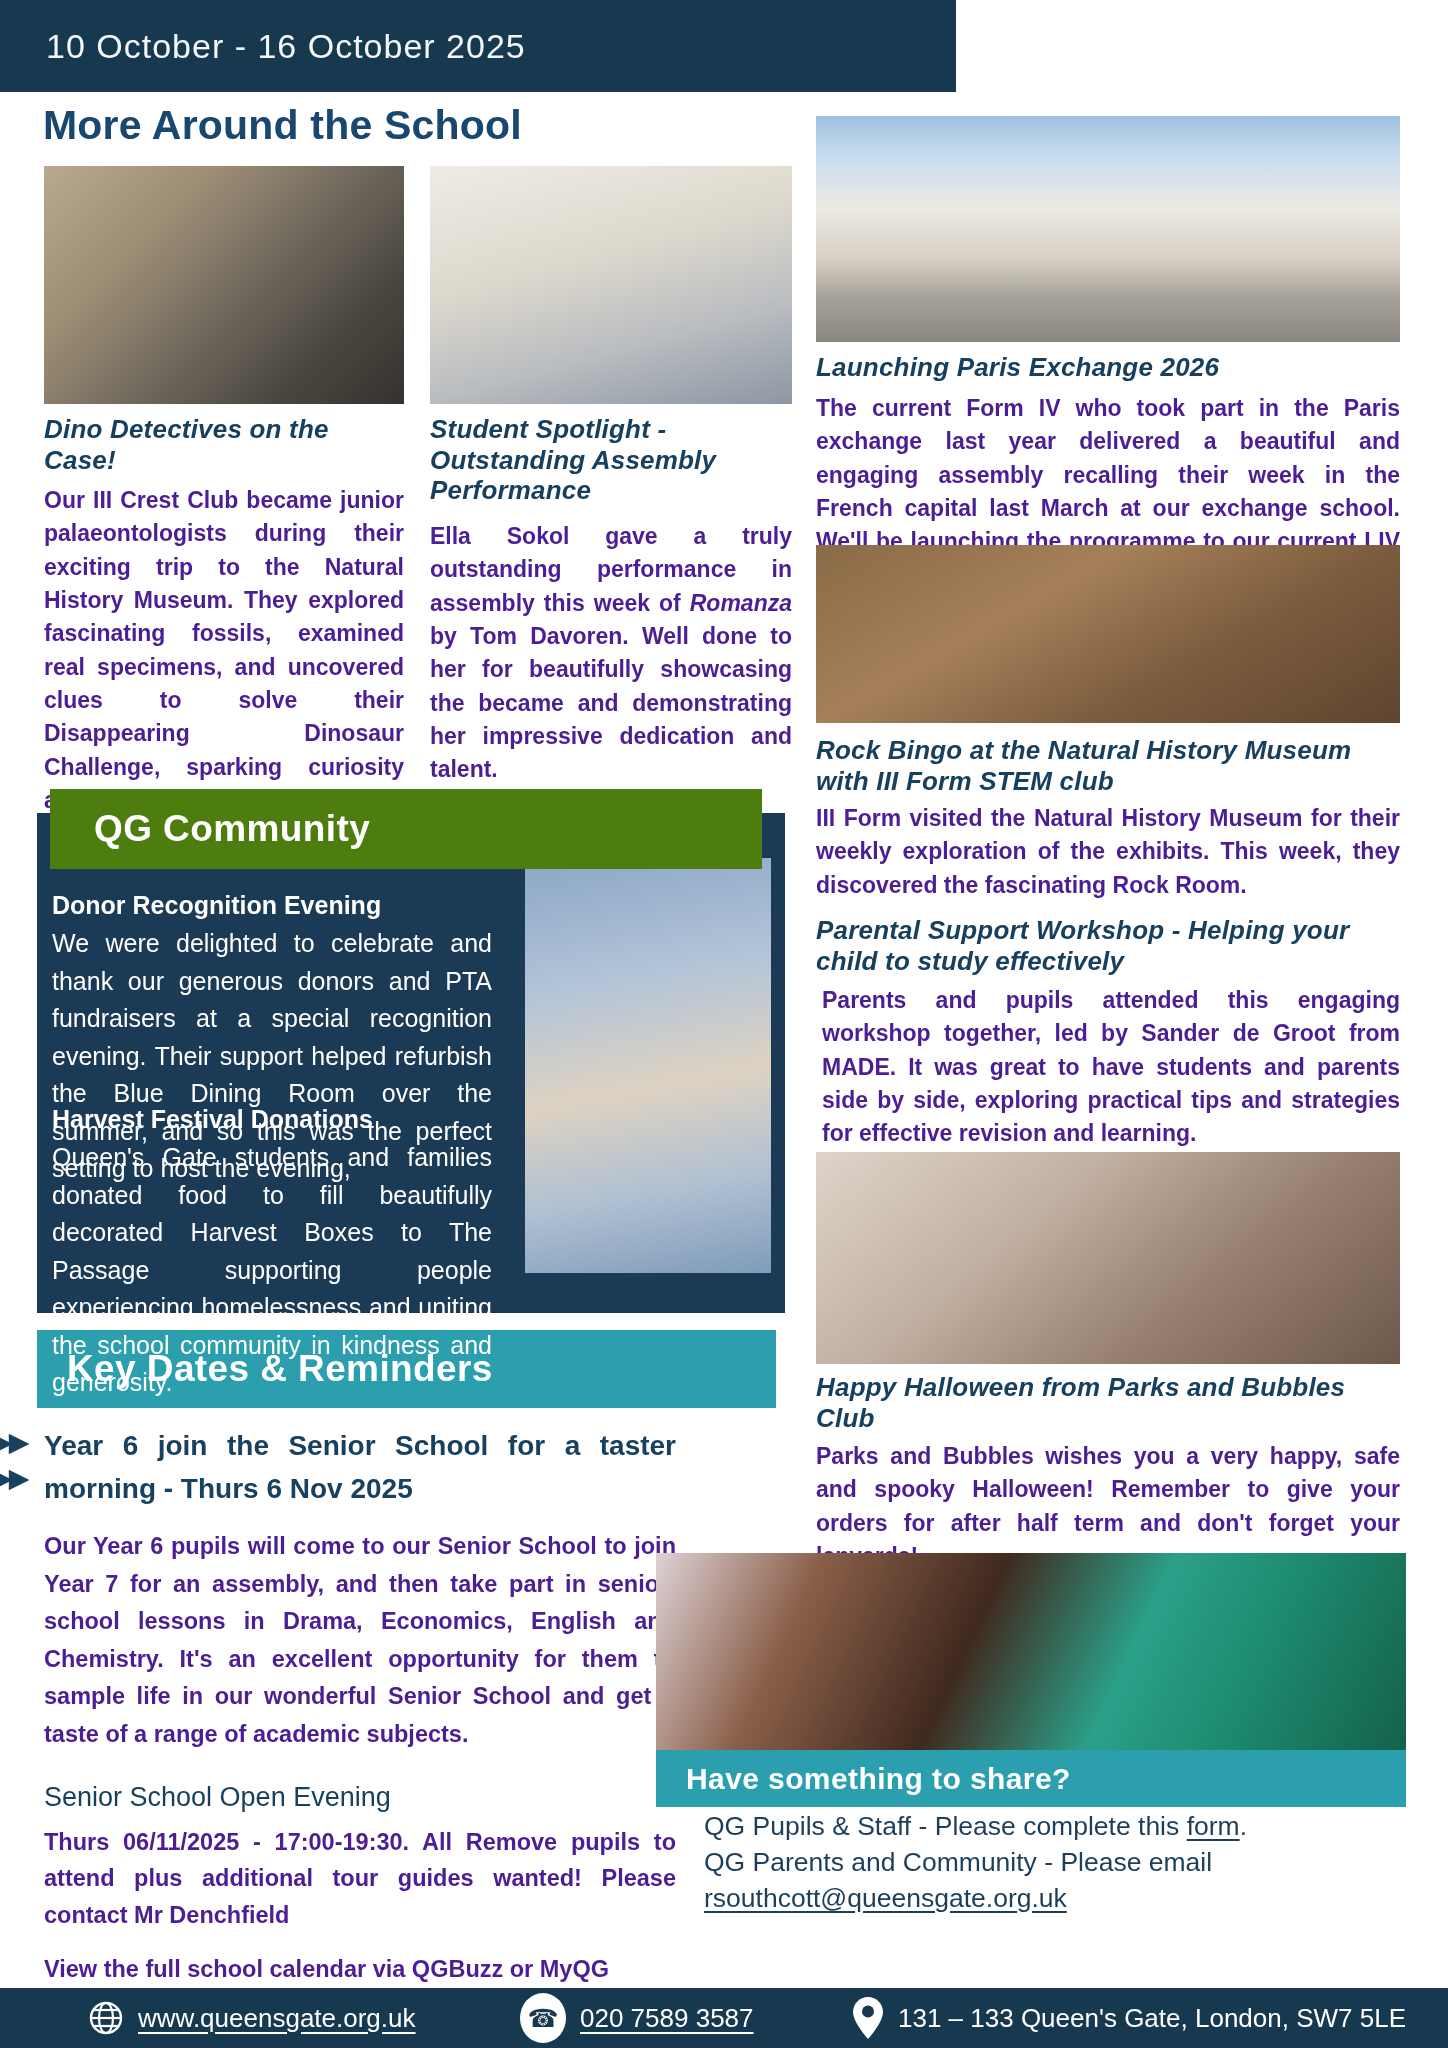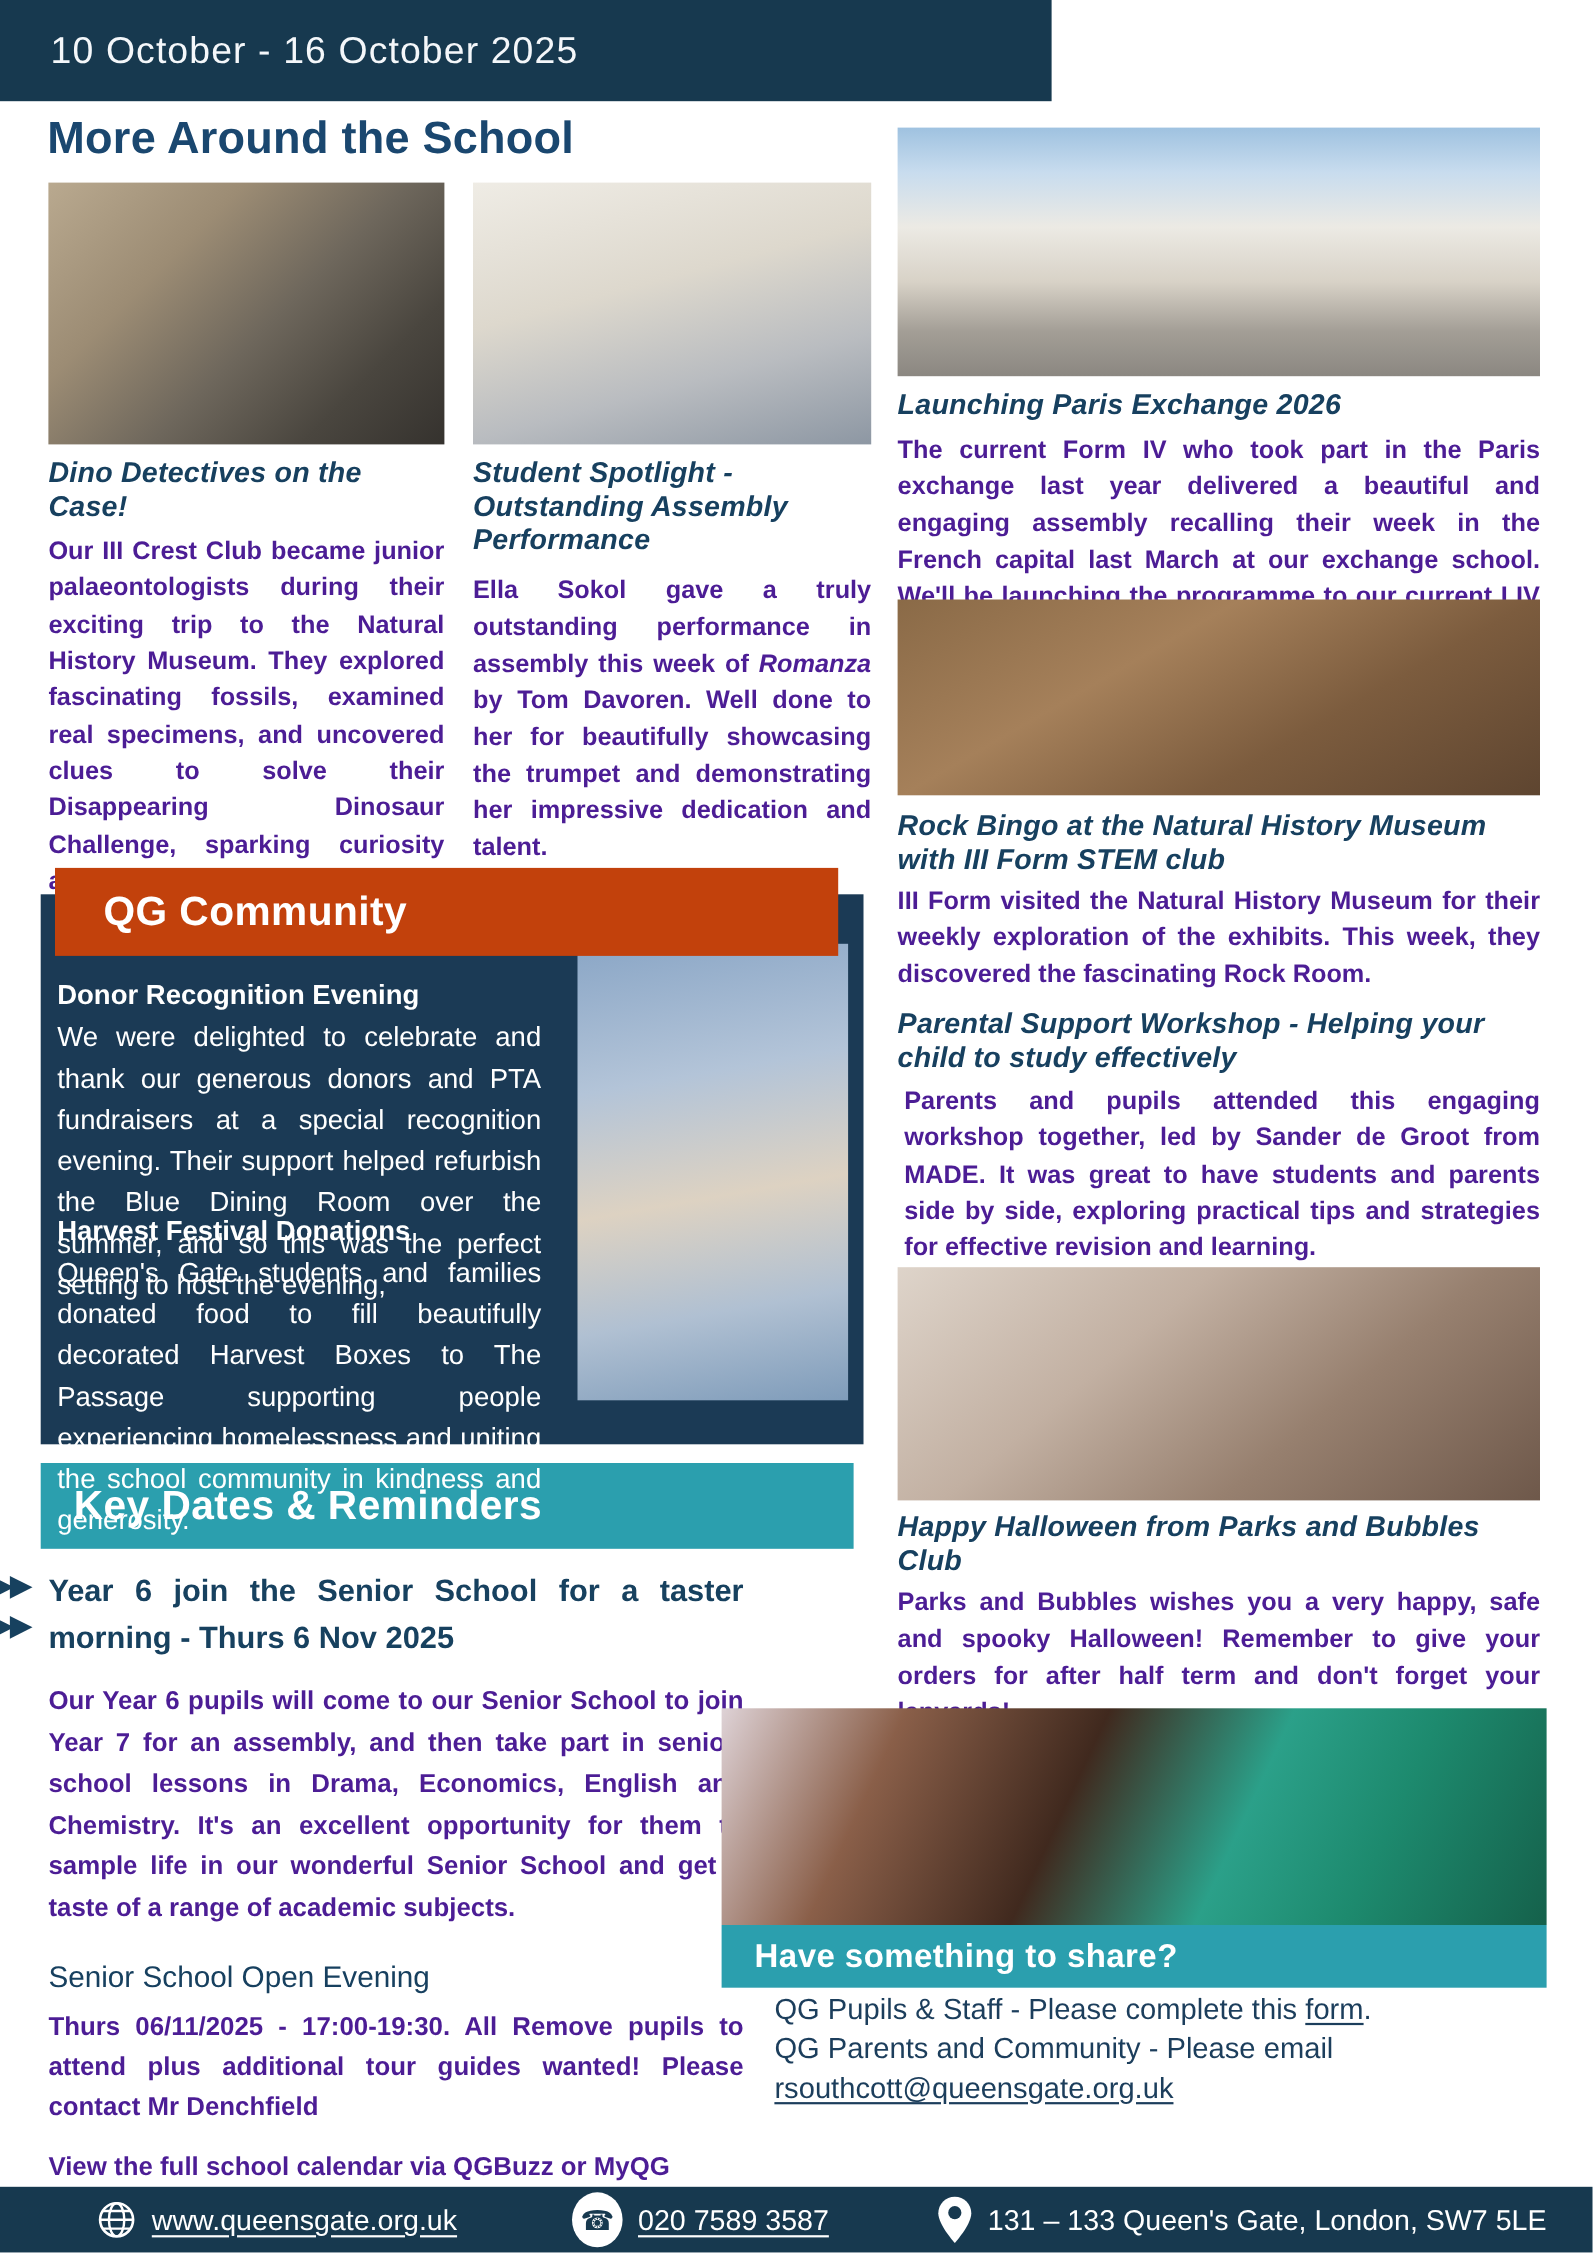--- a/index.html
+++ b/index.html
@@ -23,21 +23,21 @@
   .ph-dino{background:linear-gradient(135deg,#b9a98f 0%,#9c8c74 30%,#6e675c 55%,#4a463f 78%,#35322e 100%);}
   .ph-trumpet{background:linear-gradient(165deg,#efece5 0%,#ddd8cd 40%,#b9bcc0 70%,#8d97a3 100%);}
   .ph-paris{background:linear-gradient(180deg,#9fc2e0 0%,#c8dcee 18%,#eceae4 40%,#d8d2c7 62%,#a39e96 82%,#8b8781 100%);}
   .ph-rock{background:linear-gradient(150deg,#8a6a47 0%,#a5805a 35%,#7c5c3e 65%,#5e4530 100%);}
   .ph-dining{background:linear-gradient(170deg,#8aa6c6 0%,#b3c4d8 30%,#ddd2c2 55%,#b0c0d2 78%,#7f9cba 100%);}
   .ph-halloween{background:linear-gradient(140deg,#ded4ca 0%,#c2b0a2 35%,#97806f 65%,#6e584a 100%);}
   .ph-cupcakes{background:linear-gradient(115deg,#ded2d6 0%,#8a5f49 20%,#40291e 42%,#2ba089 62%,#1d8a6e 78%,#15614b 100%);}
 
   
   .qg-box{position:absolute;left:37px;top:813px;width:748px;height:500px;background:#1B3A55;z-index:1;}
-  .qg-banner{position:absolute;left:50px;top:789px;width:712px;height:80px;background:#c2410c;z-index:2;
+  .qg-banner{position:absolute;left:50px;top:789px;width:712px;height:80px;background:#4d7c0f;z-index:2;
              display:flex;align-items:center;}
   .banner-label{color:#ffffff;font-weight:800;font-size:37px;letter-spacing:.4px;padding-left:44px;}
   .wh{color:#ffffff;font-weight:800;font-size:25px;}
   .wb{color:#ffffff;font-size:25px;line-height:1.5;text-align:justify;}
 
   
   .kd-banner{position:absolute;left:37px;top:1330px;width:739px;height:78px;background:#2B9FAE;
              display:flex;align-items:center;}
   .kd-banner .banner-label{padding-left:30px;}
   .chevrons{position:absolute;left:-8px;top:1424px;color:#17415F;font-size:27px;line-height:36px;
@@ -74,21 +74,21 @@
   <div class="header-bar"></div>
   <div class="header-date">10 October - 16 October 2025</div>
   <div class="section-title">More Around the School</div>
 
   <div class="photo ph-dino" style="left:44px;top:166px;width:360px;height:238px;"></div>
   <div class="abs h" style="left:44px;top:414px;width:340px;">Dino Detectives on the Case!</div>
   <div class="abs b" style="left:44px;top:484px;width:360px;">Our III Crest Club became junior palaeontologists during their exciting trip to the Natural History Museum. They explored fascinating fossils, examined real specimens, and uncovered clues to solve their Disappearing Dinosaur Challenge, sparking curiosity and a passion for science.</div>
 
   <div class="photo ph-trumpet" style="left:430px;top:166px;width:362px;height:238px;"></div>
   <div class="abs h" style="left:430px;top:414px;width:330px;">Student Spotlight - Outstanding Assembly Performance</div>
-  <div class="abs b" style="left:430px;top:520px;width:362px;"><span>Ella Sokol gave a truly outstanding performance in assembly this week of </span><i>Romanza</i><span> by Tom Davoren. Well done to her for beautifully showcasing the trumpet and demonstrating her impressive dedication and talent.</span></div>
+  <div class="abs b" style="left:430px;top:520px;width:362px;"><span>Ella Sokol gave a truly outstanding performance in assembly this week of </span><i>Romanza</i><span> by Tom Davoren. Well done to her for beautifully showcasing the became and demonstrating her impressive dedication and talent.</span></div>
 
   <div class="photo ph-paris" style="left:816px;top:116px;width:584px;height:226px;"></div>
   <div class="abs h" style="left:816px;top:352px;width:584px;">Launching Paris Exchange 2026</div>
   <div class="abs b" style="left:816px;top:392px;width:584px;">The current Form IV who took part in the Paris exchange last year delivered a beautiful and engaging assembly recalling their week in the French capital last March at our exchange school. We'll be launching the programme to our current LIV straight after half term!</div>
 
   <div class="photo ph-rock" style="left:816px;top:545px;width:584px;height:178px;"></div>
   <div class="abs h" style="left:816px;top:735px;width:560px;">Rock Bingo at the Natural History Museum with III Form STEM club</div>
   <div class="abs b" style="left:816px;top:802px;width:584px;">III Form visited the Natural History Museum for their weekly exploration of the exhibits. This week, they discovered the fascinating Rock Room.</div>
 
   <div class="abs h" style="left:816px;top:915px;width:560px;">Parental Support Workshop - Helping your child to study effectively</div>

